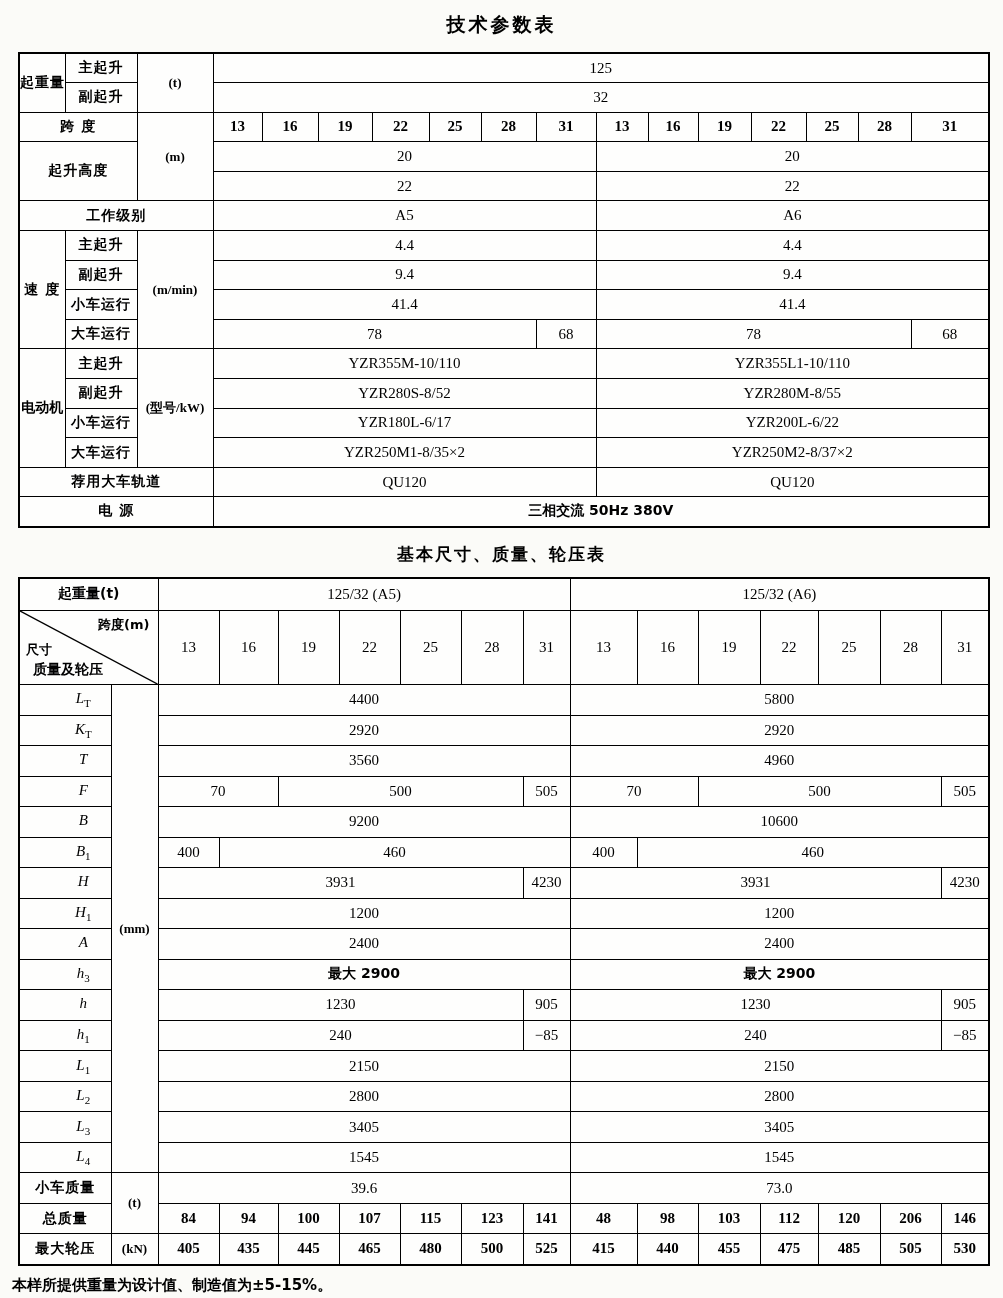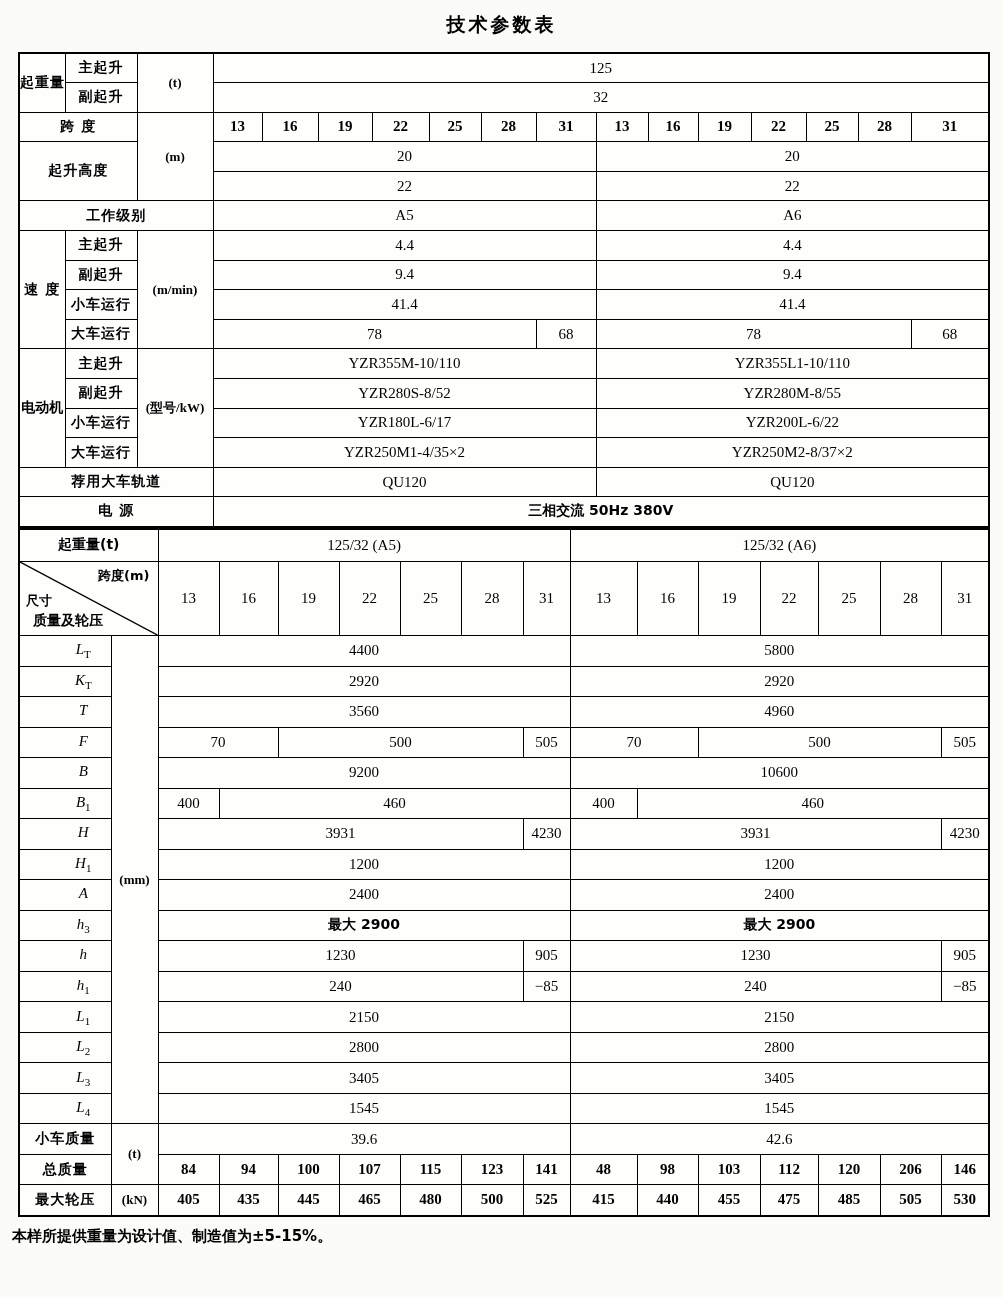--- a/index.html
+++ b/index.html
@@ -182,35 +182,36 @@
         <td colspan="7" class="num">YZR280S-8/52</td>
         <td colspan="7" class="num">YZR280M-8/55</td>
       </tr>
       <tr>
         <td class="lbl">小车运行</td>
         <td colspan="7" class="num">YZR180L-6/17</td>
         <td colspan="7" class="num">YZR200L-6/22</td>
       </tr>
       <tr>
         <td class="lbl">大车运行</td>
-        <td colspan="7" class="num">YZR250M1-4/35×2</td>
+        <td colspan="7" class="num">YZR250M1-8/35×2</td>
         <td colspan="7" class="num">YZR250M2-8/37×2</td>
       </tr>
       <tr>
         <td colspan="3" class="lbl">荐用大车轨道</td>
         <td colspan="7" class="num">QU120</td>
         <td colspan="7" class="num">QU120</td>
       </tr>
       <tr>
         <td colspan="3" class="lbl">电  源</td>
         <td colspan="14" class="cnval">三相交流  50Hz  380V</td>
       </tr>
     </tbody>
   </table>
 
+  <h2 class="doc-title2">基本尺寸、质量、轮压表</h2>
 
   <table class="t2">
     <colgroup>
       <col style="width:92px">
         <col style="width:47px">
       <col style="width:61px">
         <col style="width:59px">
         <col style="width:61px">
         <col style="width:61px">
         <col style="width:61px">
@@ -346,21 +347,21 @@
       <tr>
         <td class="mathlbl"><span>L</span><sub>4</sub></td>
         <td colspan="7" class="num">1545</td>
         <td colspan="7" class="num">1545</td>
       </tr>
 
       <tr>
         <td class="lbl">小车质量</td>
         <td rowspan="2" class="unit">(t)</td>
         <td colspan="7" class="num">39.6</td>
-        <td colspan="7" class="num">42.6</td>
+        <td colspan="7" class="num">73.0</td>
       </tr>
       <tr>
         <td class="lbl">总质量</td>
         <td class="numb">84</td>
         <td class="numb">94</td>
         <td class="numb">100</td>
         <td class="numb">107</td>
         <td class="numb">115</td>
         <td class="numb">123</td>
         <td class="numb">141</td>

